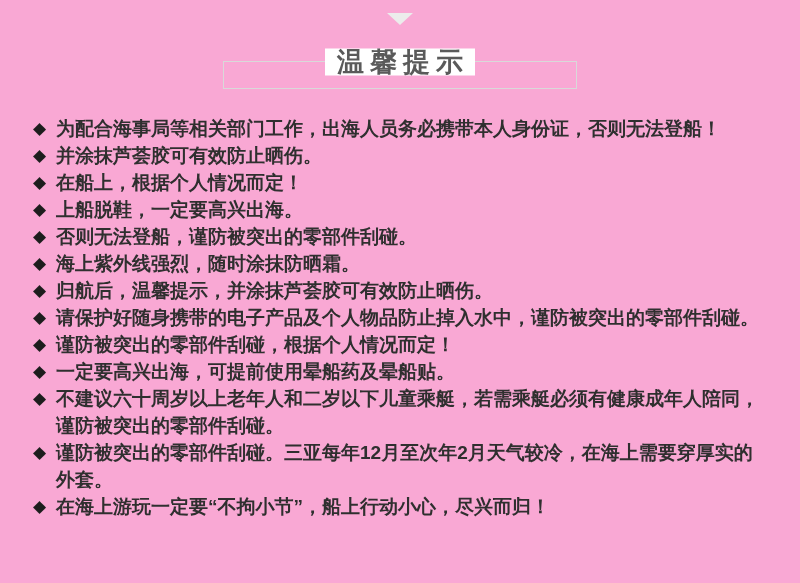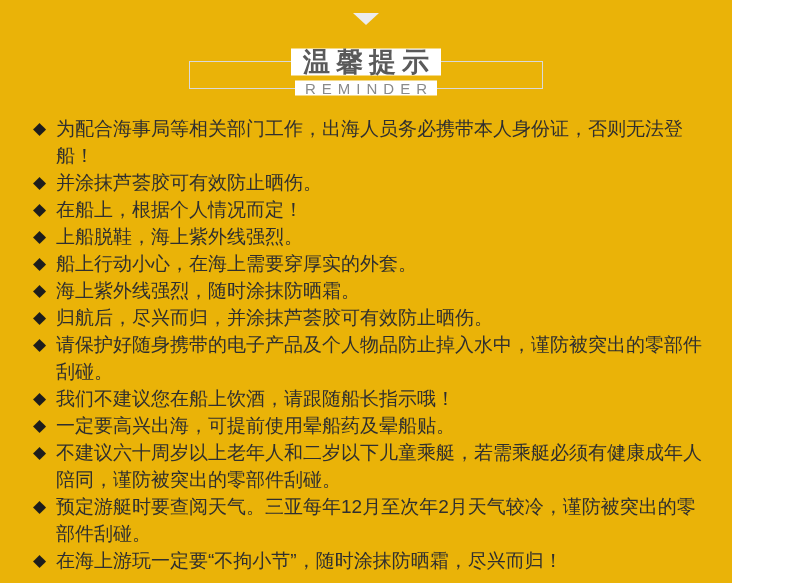--- a/index.html
+++ b/index.html
@@ -3,23 +3,23 @@
 <meta charset="utf-8">
 <style>
   html, body {
     margin: 0;
     padding: 0;
     background: #ffffff;
     font-family: "Liberation Sans", "DejaVu Sans", sans-serif;
   }
   .page {
     position: relative;
-    width: 732px;
+    width: 800px;
     height: 583px;
-    background: #eab308;
+    background: #f9a8d4;
     overflow: hidden;
   }
   
   .triangle-down {
     width: 0;
     height: 0;
     margin: 13px auto 0 auto;
     border-left: 13px solid transparent;
     border-right: 13px solid transparent;
     border-top: 12px solid #ececec;
@@ -73,32 +73,32 @@
   }
   .bullet {
     flex: 0 0 23px;
     width: 23px;
     color: #1d1d1d;
     font-size: 17px;
     line-height: 27px;
   }
   .item-text {
     flex: 1;
+    font-weight: bold;
   }
 </style>
 </head>
 <body>
 
 <div class="page">
 
   <div class="header">
     <div class="triangle-down"></div>
     <div class="title-box">
       <span class="title">温馨提示</span>
-      <span class="subtitle">REMINDER</span>
     </div>
   </div>
 
   <ul class="reminder-list">
 
       <li>
         <span class="bullet">◆</span>
         <span class="item-text">为配合海事局等相关部门工作，出海人员务必携带本人身份证，否则无法登船！</span>
       </li>
 
@@ -107,62 +107,62 @@
         <span class="item-text">并涂抹芦荟胶可有效防止晒伤。</span>
       </li>
 
       <li>
         <span class="bullet">◆</span>
         <span class="item-text">在船上，根据个人情况而定！</span>
       </li>
 
       <li>
         <span class="bullet">◆</span>
-        <span class="item-text">上船脱鞋，海上紫外线强烈。</span>
+        <span class="item-text">上船脱鞋，一定要高兴出海。</span>
       </li>
 
       <li>
         <span class="bullet">◆</span>
-        <span class="item-text">船上行动小心，在海上需要穿厚实的外套。</span>
+        <span class="item-text">否则无法登船，谨防被突出的零部件刮碰。</span>
       </li>
 
       <li>
         <span class="bullet">◆</span>
         <span class="item-text">海上紫外线强烈，随时涂抹防晒霜。</span>
       </li>
 
       <li>
         <span class="bullet">◆</span>
-        <span class="item-text">归航后，尽兴而归，并涂抹芦荟胶可有效防止晒伤。</span>
+        <span class="item-text">归航后，温馨提示，并涂抹芦荟胶可有效防止晒伤。</span>
       </li>
 
       <li>
         <span class="bullet">◆</span>
         <span class="item-text">请保护好随身携带的电子产品及个人物品防止掉入水中，谨防被突出的零部件刮碰。</span>
       </li>
 
       <li>
         <span class="bullet">◆</span>
-        <span class="item-text">我们不建议您在船上饮酒，请跟随船长指示哦！</span>
+        <span class="item-text">谨防被突出的零部件刮碰，根据个人情况而定！</span>
       </li>
 
       <li>
         <span class="bullet">◆</span>
         <span class="item-text">一定要高兴出海，可提前使用晕船药及晕船贴。</span>
       </li>
 
       <li>
         <span class="bullet">◆</span>
         <span class="item-text">不建议六十周岁以上老年人和二岁以下儿童乘艇，若需乘艇必须有健康成年人陪同，谨防被突出的零部件刮碰。</span>
       </li>
 
       <li>
         <span class="bullet">◆</span>
-        <span class="item-text">预定游艇时要查阅天气。三亚每年12月至次年2月天气较冷，谨防被突出的零部件刮碰。</span>
+        <span class="item-text">谨防被突出的零部件刮碰。三亚每年12月至次年2月天气较冷，在海上需要穿厚实的外套。</span>
       </li>
 
       <li>
         <span class="bullet">◆</span>
-        <span class="item-text">在海上游玩一定要“不拘小节”，随时涂抹防晒霜，尽兴而归！</span>
+        <span class="item-text">在海上游玩一定要“不拘小节”，船上行动小心，尽兴而归！</span>
       </li>
     </ul>
 
 </div>
 
 </body></html>

